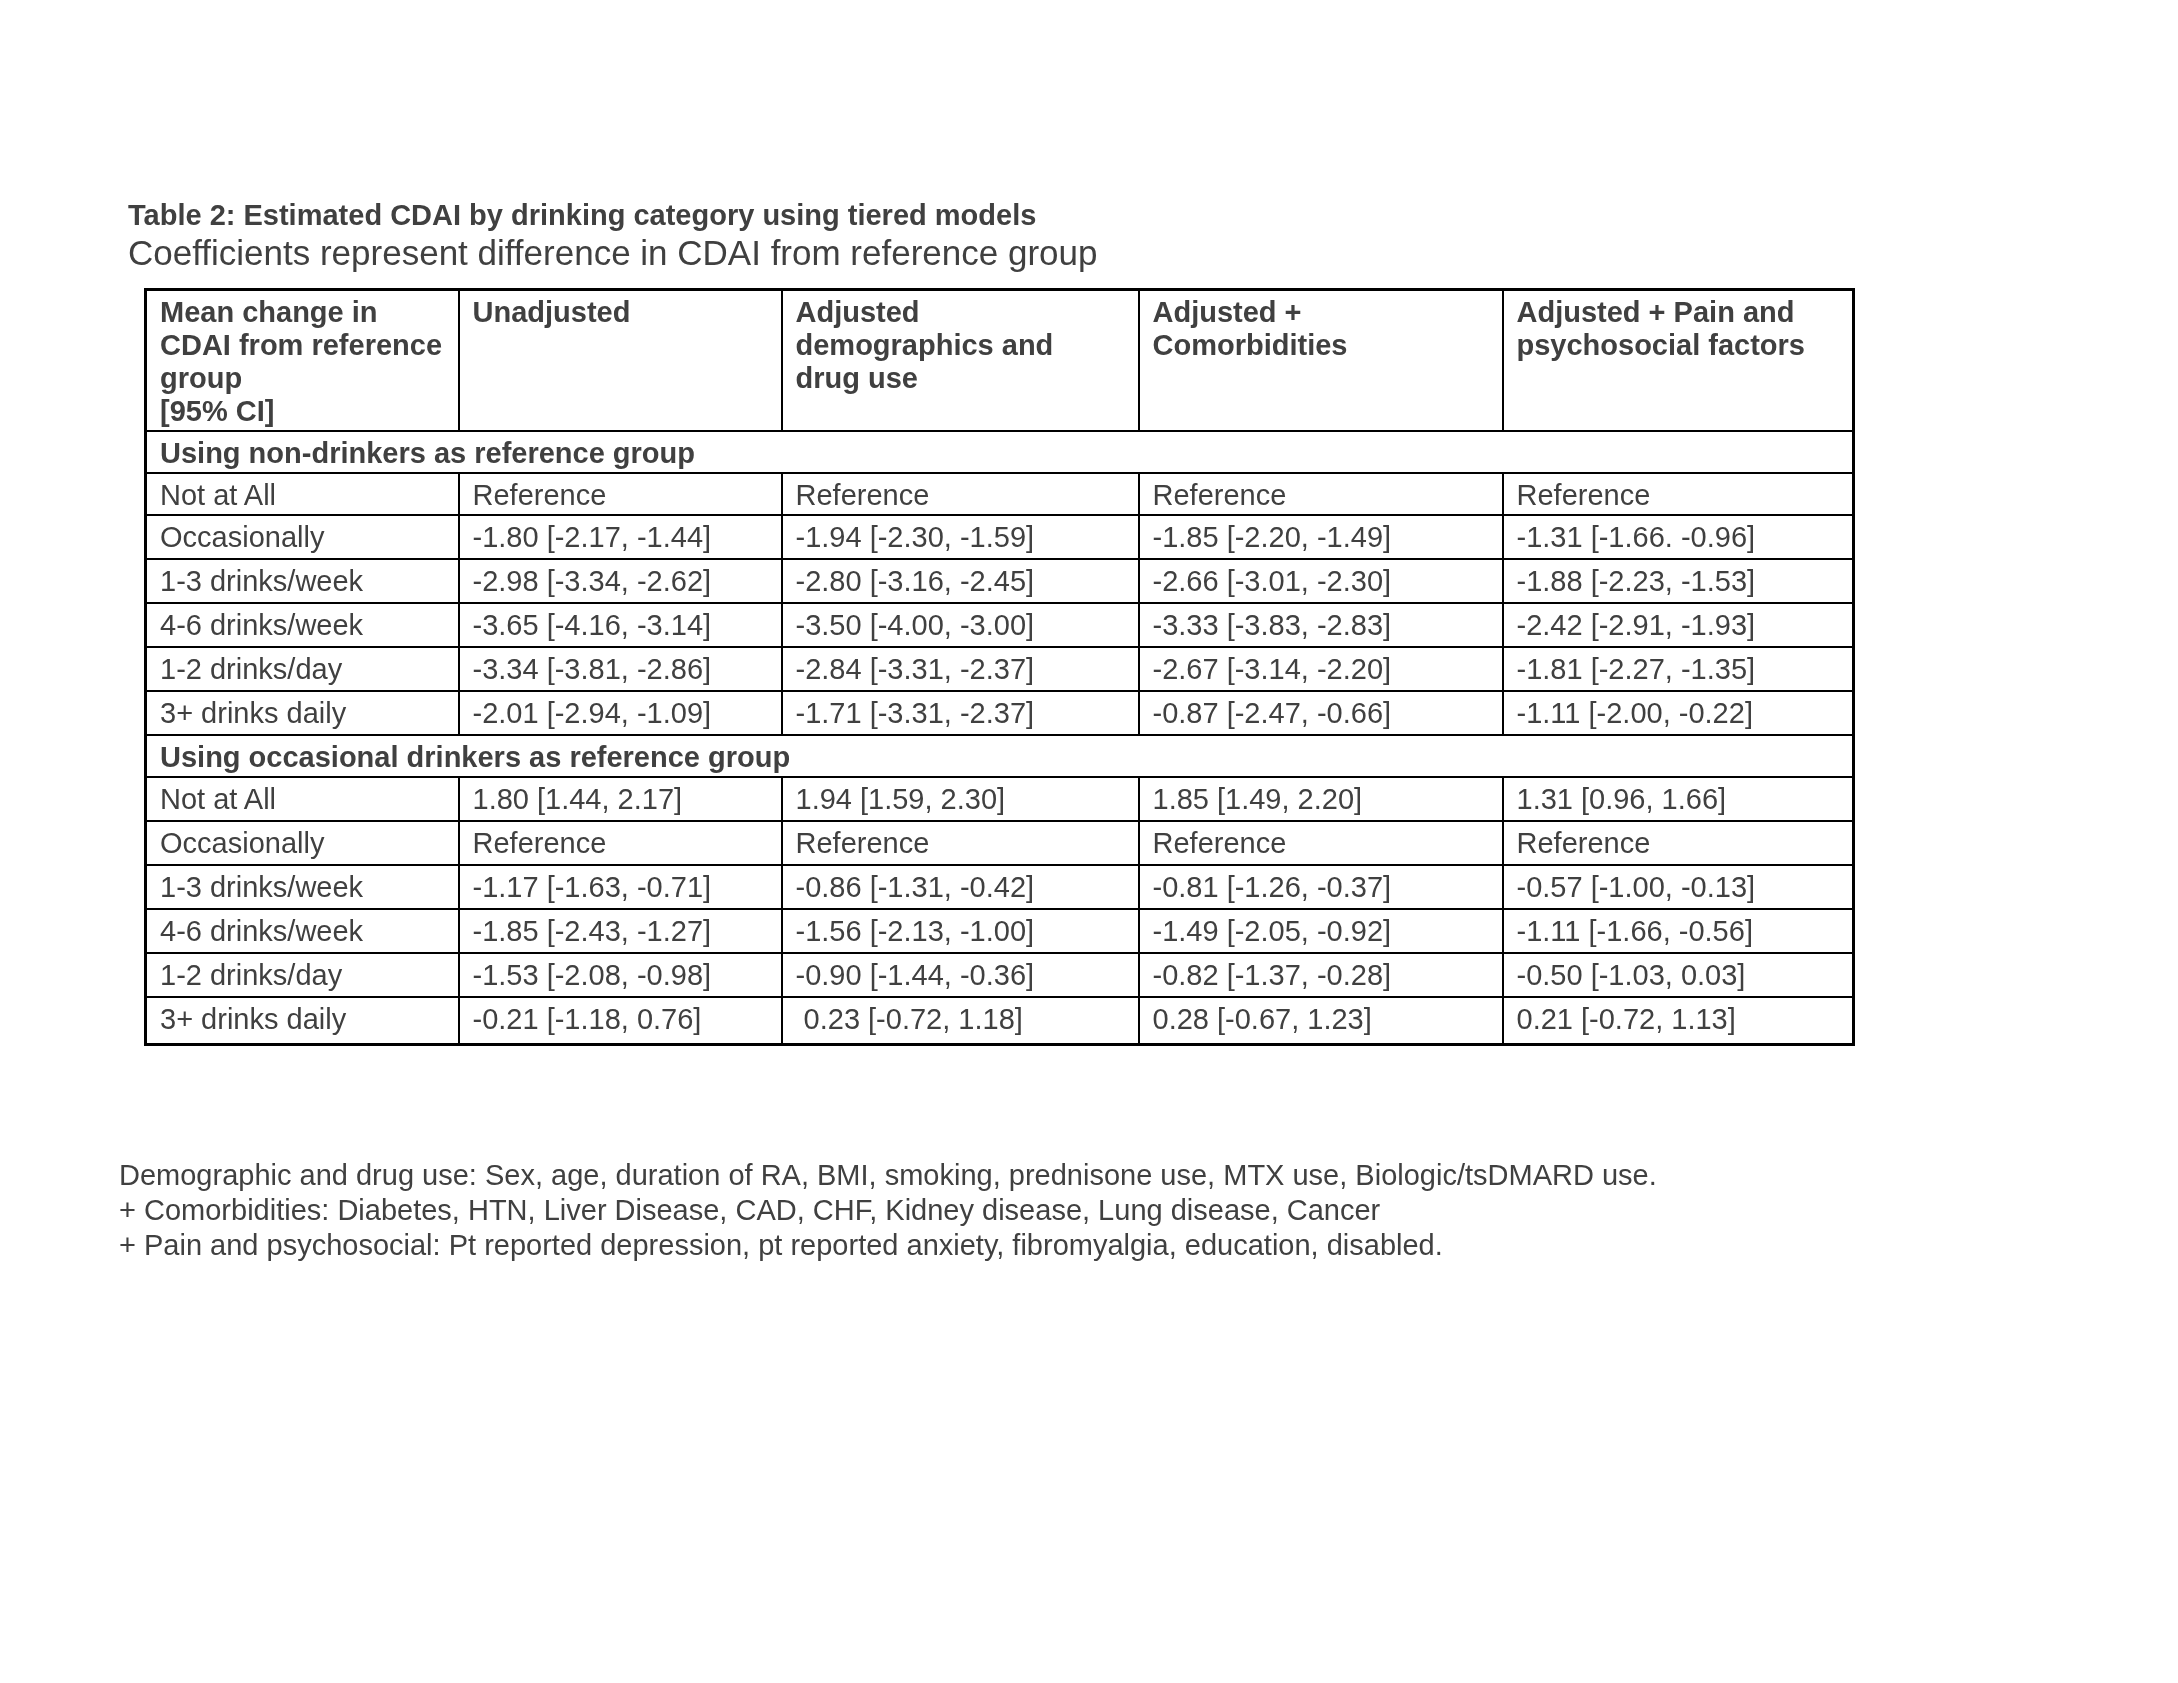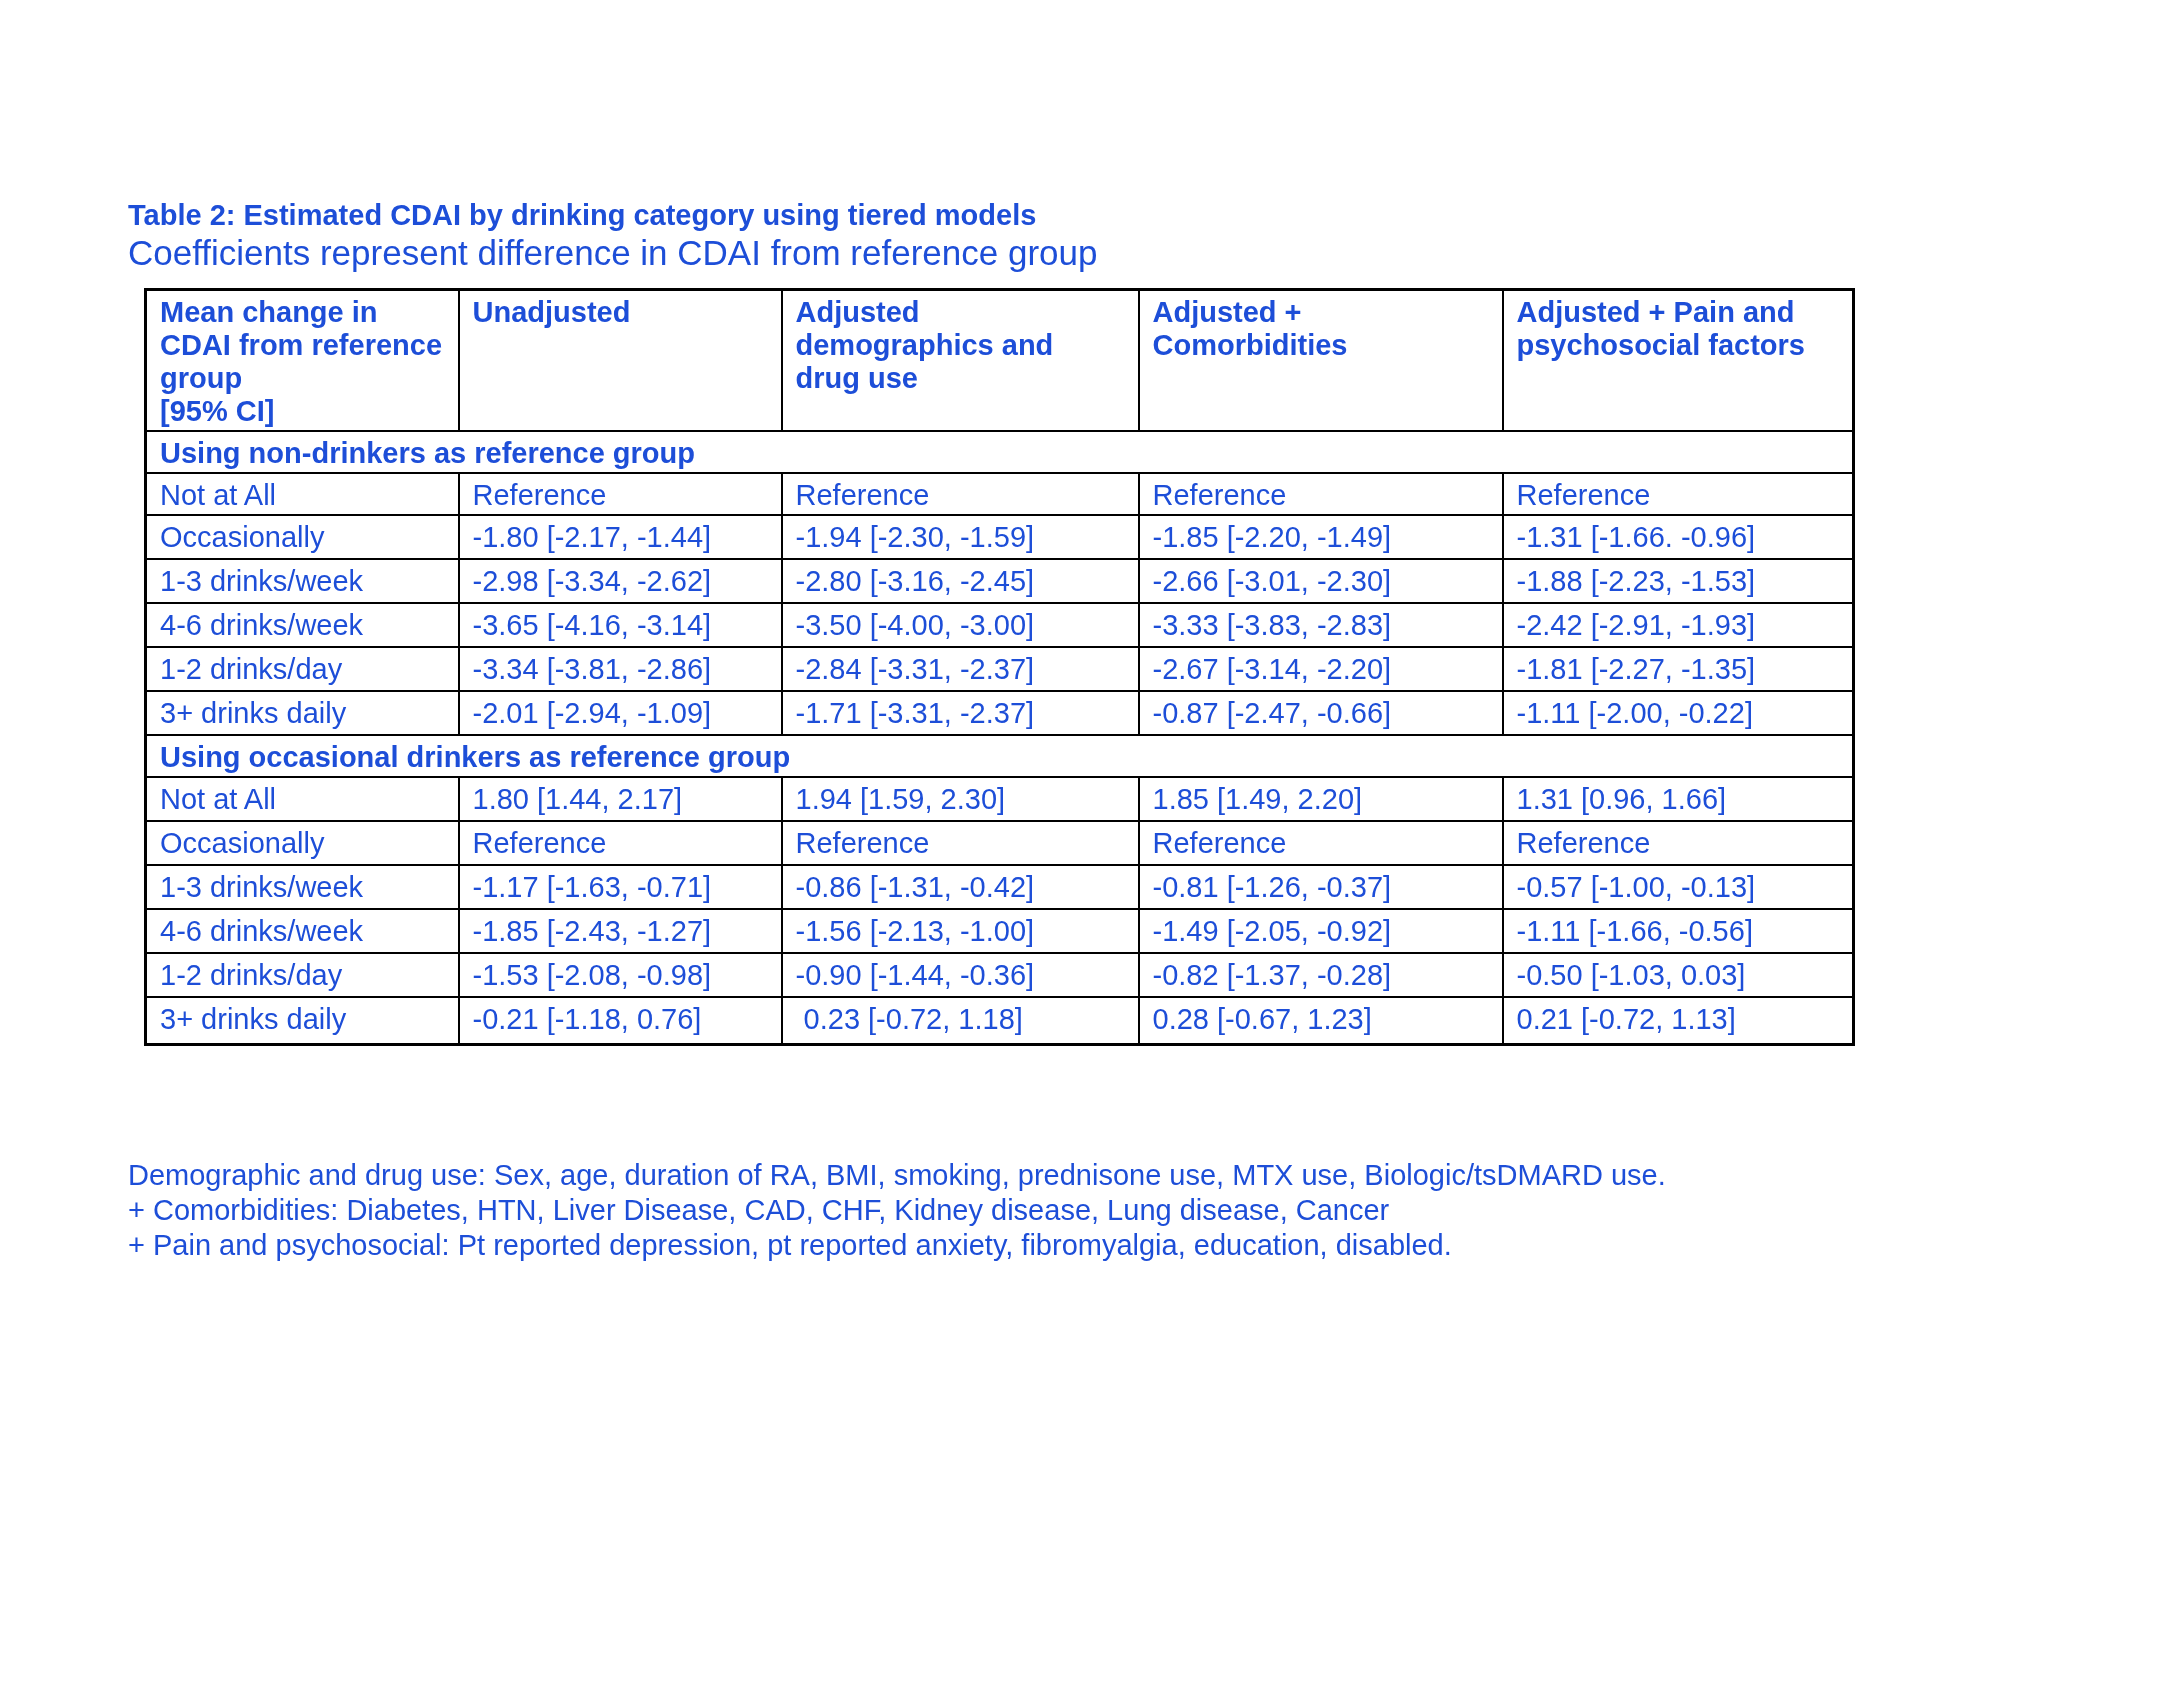--- a/index.html
+++ b/index.html
@@ -1,21 +1,21 @@
 <!DOCTYPE html>
 <html><head>
 <meta charset="utf-8">
 <style>
   html,body { margin:0; padding:0; background:#888; }
   .page {
     position:relative;
     width:2178px; height:1683px;
     background:#ffffff;
     font-family:"Liberation Sans", sans-serif;
-    color:#1d4ed8;
+    color:#404040;
     overflow:hidden;
   }
   .title-block { position:absolute; left:128px; top:197px; }
   .doc-title   { font-size:29px; font-weight:bold; line-height:37px; white-space:pre; }
   .doc-subtitle{ font-size:35px; font-weight:normal; line-height:37px; white-space:pre; }
 
   table.cdai {
     position:absolute; left:128px; top:288px;
     width:1709px;
     border-collapse:collapse;
@@ -41,21 +41,21 @@
   }
   table.cdai th { font-weight:bold; }
   tr.header    { height:138px; }
   tr.band-tight{ height:37px; }
   tr.band      { height:42px; }
   tr.row-tight { height:37px; }
   tr.row       { height:44px; }
   tr.row-last  { height:47px; }
   td.band-cell { font-weight:bold; }
 
-  .footnotes { position:absolute; left:128px; top:1158px; }
+  .footnotes { position:absolute; left:119px; top:1158px; }
   .footnote  { font-size:29px; line-height:35px; white-space:pre; }
 </style>
 </head>
 <body>
 
 <div class="page">
 
   <div class="title-block">
     <div class="doc-title">Table 2: Estimated CDAI by drinking category using tiered models</div>
     <div class="doc-subtitle">Coefficients represent difference in CDAI from reference group</div>

